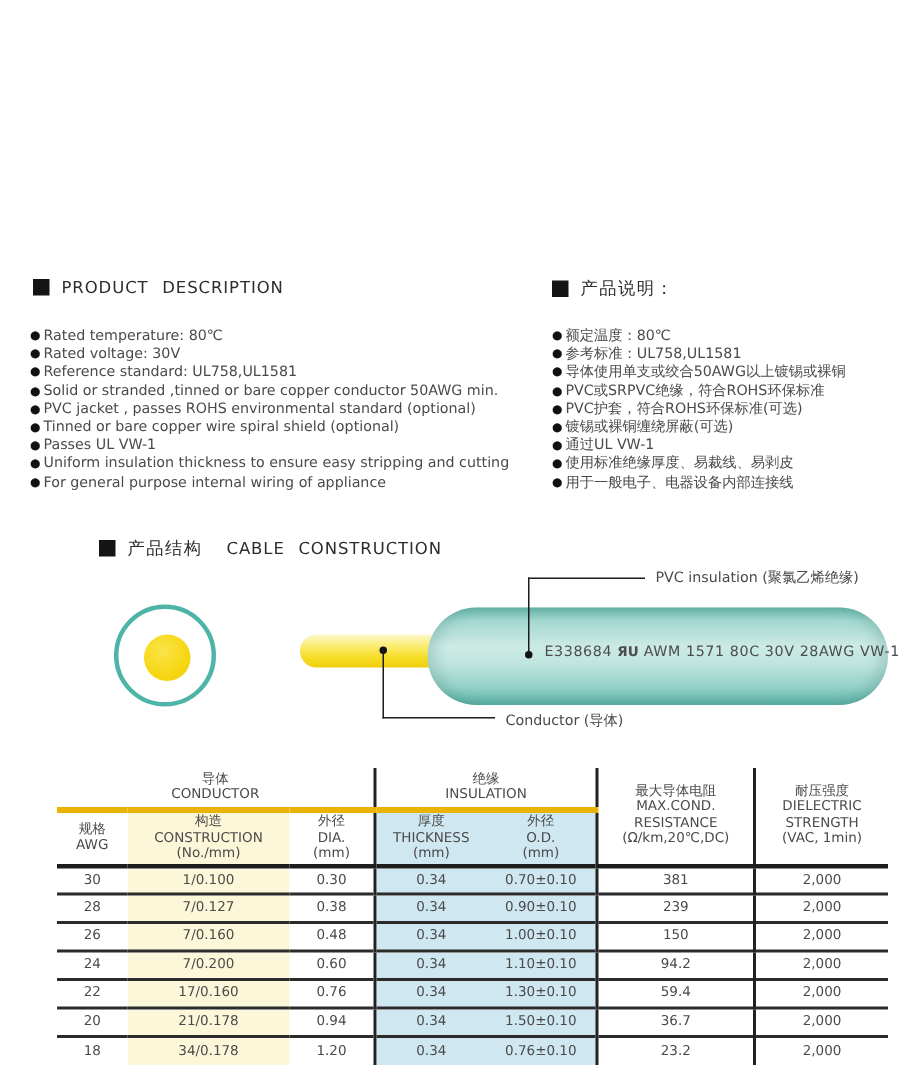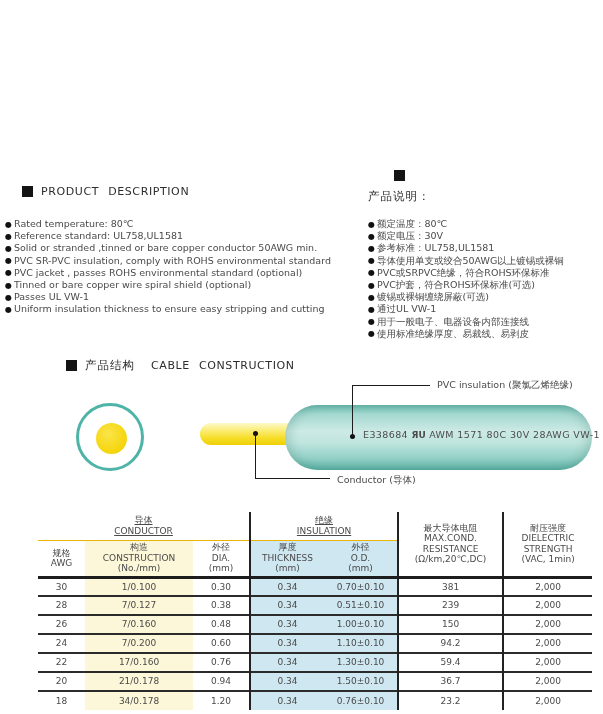--- a/index.html
+++ b/index.html
@@ -49,65 +49,65 @@
   table.spec{border-collapse:collapse;table-layout:fixed;width:554px;}
   table.spec td{
     padding:0;text-align:center;vertical-align:middle;
     font-size:9px;line-height:10.5px;color:#4a4a4a;overflow:hidden;
   }
   .tr-group{height:28px;}
   .tr-sub{height:37px;}
   .tr-data{height:19px;}
   .tr-data td{font-size:9.5px;}
   .bL{border-left:2px solid #222;}
-  .grp{border-bottom:1px solid #eab308;text-decoration:underline;}
+  .grp{border-bottom:4px solid #eab308;}
   .subB{border-bottom:3px solid #1d1d1d;}
   .tr-data td{border-top:2px solid #2b2b2b;}
   tr.first-data td{border-top:0;}
   .yl{background:#fcf7d9;}
   .bl{background:#cfe7f0;margin-top:33px;}
   .cellline{display:block;}
 </style>
 </head>
 <body>
 
 <div class="page">
 
   <div class="sec-head" style="left:22px;top:185px;">
     <div class="sq"></div>
     <div class="sec-title">PRODUCT DESCRIPTION</div>
   </div>
 
-  <div class="sec-head" style="left:368px;top:170px;flex-direction:column;">
+  <div class="sec-head" style="left:368px;top:185px;">
     <div class="sq"></div>
     <div class="sec-title-zh">产品说明：</div>
   </div>
 
-  <ul class="blist" style="left:5px;top:218px;width:352px;">
+  <ul class="blist" style="left:20px;top:218px;width:352px;">
     <li>Rated temperature: 80℃</li>
+    <li>Rated voltage: 30V</li>
     <li>Reference standard: UL758,UL1581</li>
     <li>Solid or stranded ,tinned or bare copper conductor 50AWG min.</li>
-    <li>PVC SR-PVC insulation, comply with ROHS environmental standard</li>
     <li>PVC jacket , passes ROHS environmental standard (optional)</li>
     <li>Tinned or bare copper wire spiral shield (optional)</li>
     <li>Passes UL VW-1</li>
     <li>Uniform insulation thickness to ensure easy stripping and cutting</li>
+    <li>For general purpose internal wiring of appliance</li>
   </ul>
 
   <ul class="blist" style="left:368px;top:218px;width:232px;">
     <li>额定温度：80℃</li>
-    <li>额定电压：30V</li>
     <li>参考标准：UL758,UL1581</li>
     <li>导体使用单支或绞合50AWG以上镀锡或裸铜</li>
     <li>PVC或SRPVC绝缘，符合ROHS环保标准</li>
     <li>PVC护套，符合ROHS环保标准(可选)</li>
     <li>镀锡或裸铜缠绕屏蔽(可选)</li>
     <li>通过UL VW-1</li>
+    <li>使用标准绝缘厚度、易裁线、易剥皮</li>
     <li>用于一般电子、电器设备内部连接线</li>
-    <li>使用标准绝缘厚度、易裁线、易剥皮</li>
   </ul>
 
   <div class="sec-head" style="left:22px;top:358px;padding-left:44px;">
     <div class="sq"></div>
     <div class="sec-title-zh">产品结构</div>
     <div class="sec-title" style="margin-left:8px;">CABLE CONSTRUCTION</div>
   </div>
 
   <div class="xsec-ring">
     <div class="xsec-core"></div>
@@ -199,21 +199,21 @@
         <td class="bL bl">0.34</td>
         <td class="bl">0.70±0.10</td>
         <td class="bL">381</td>
         <td class="bL">2,000</td>
       </tr>
       <tr class="tr-data">
         <td>28</td>
         <td class="yl">7/0.127</td>
         <td>0.38</td>
         <td class="bL bl">0.34</td>
-        <td class="bl">0.51±0.10</td>
+        <td class="bl">0.90±0.10</td>
         <td class="bL">239</td>
         <td class="bL">2,000</td>
       </tr>
       <tr class="tr-data">
         <td>26</td>
         <td class="yl">7/0.160</td>
         <td>0.48</td>
         <td class="bL bl">0.34</td>
         <td class="bl">1.00±0.10</td>
         <td class="bL">150</td>

